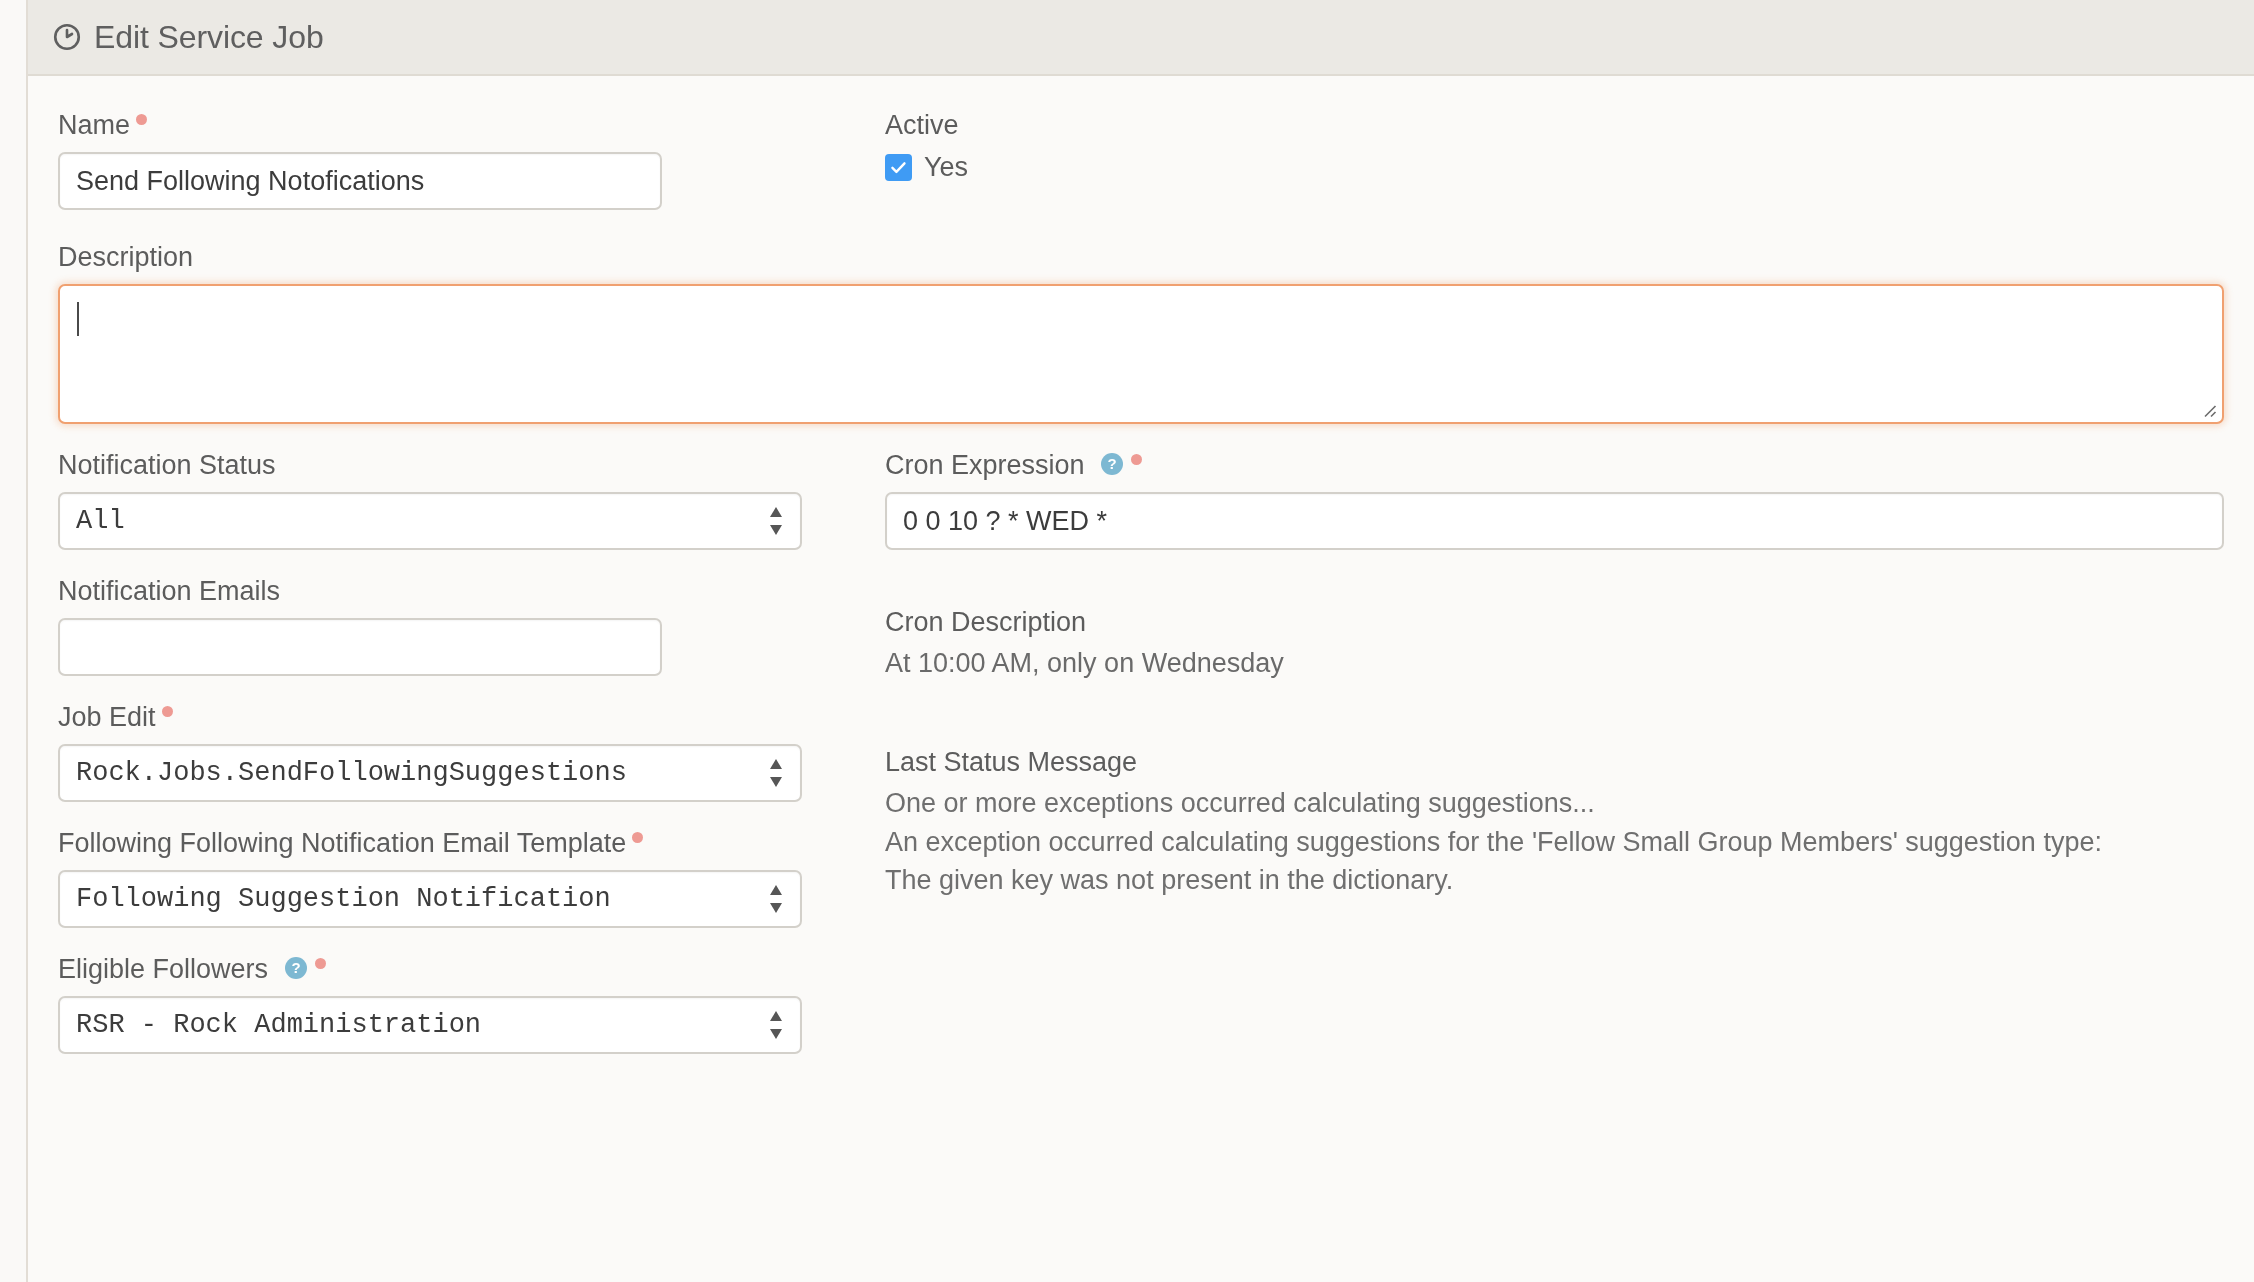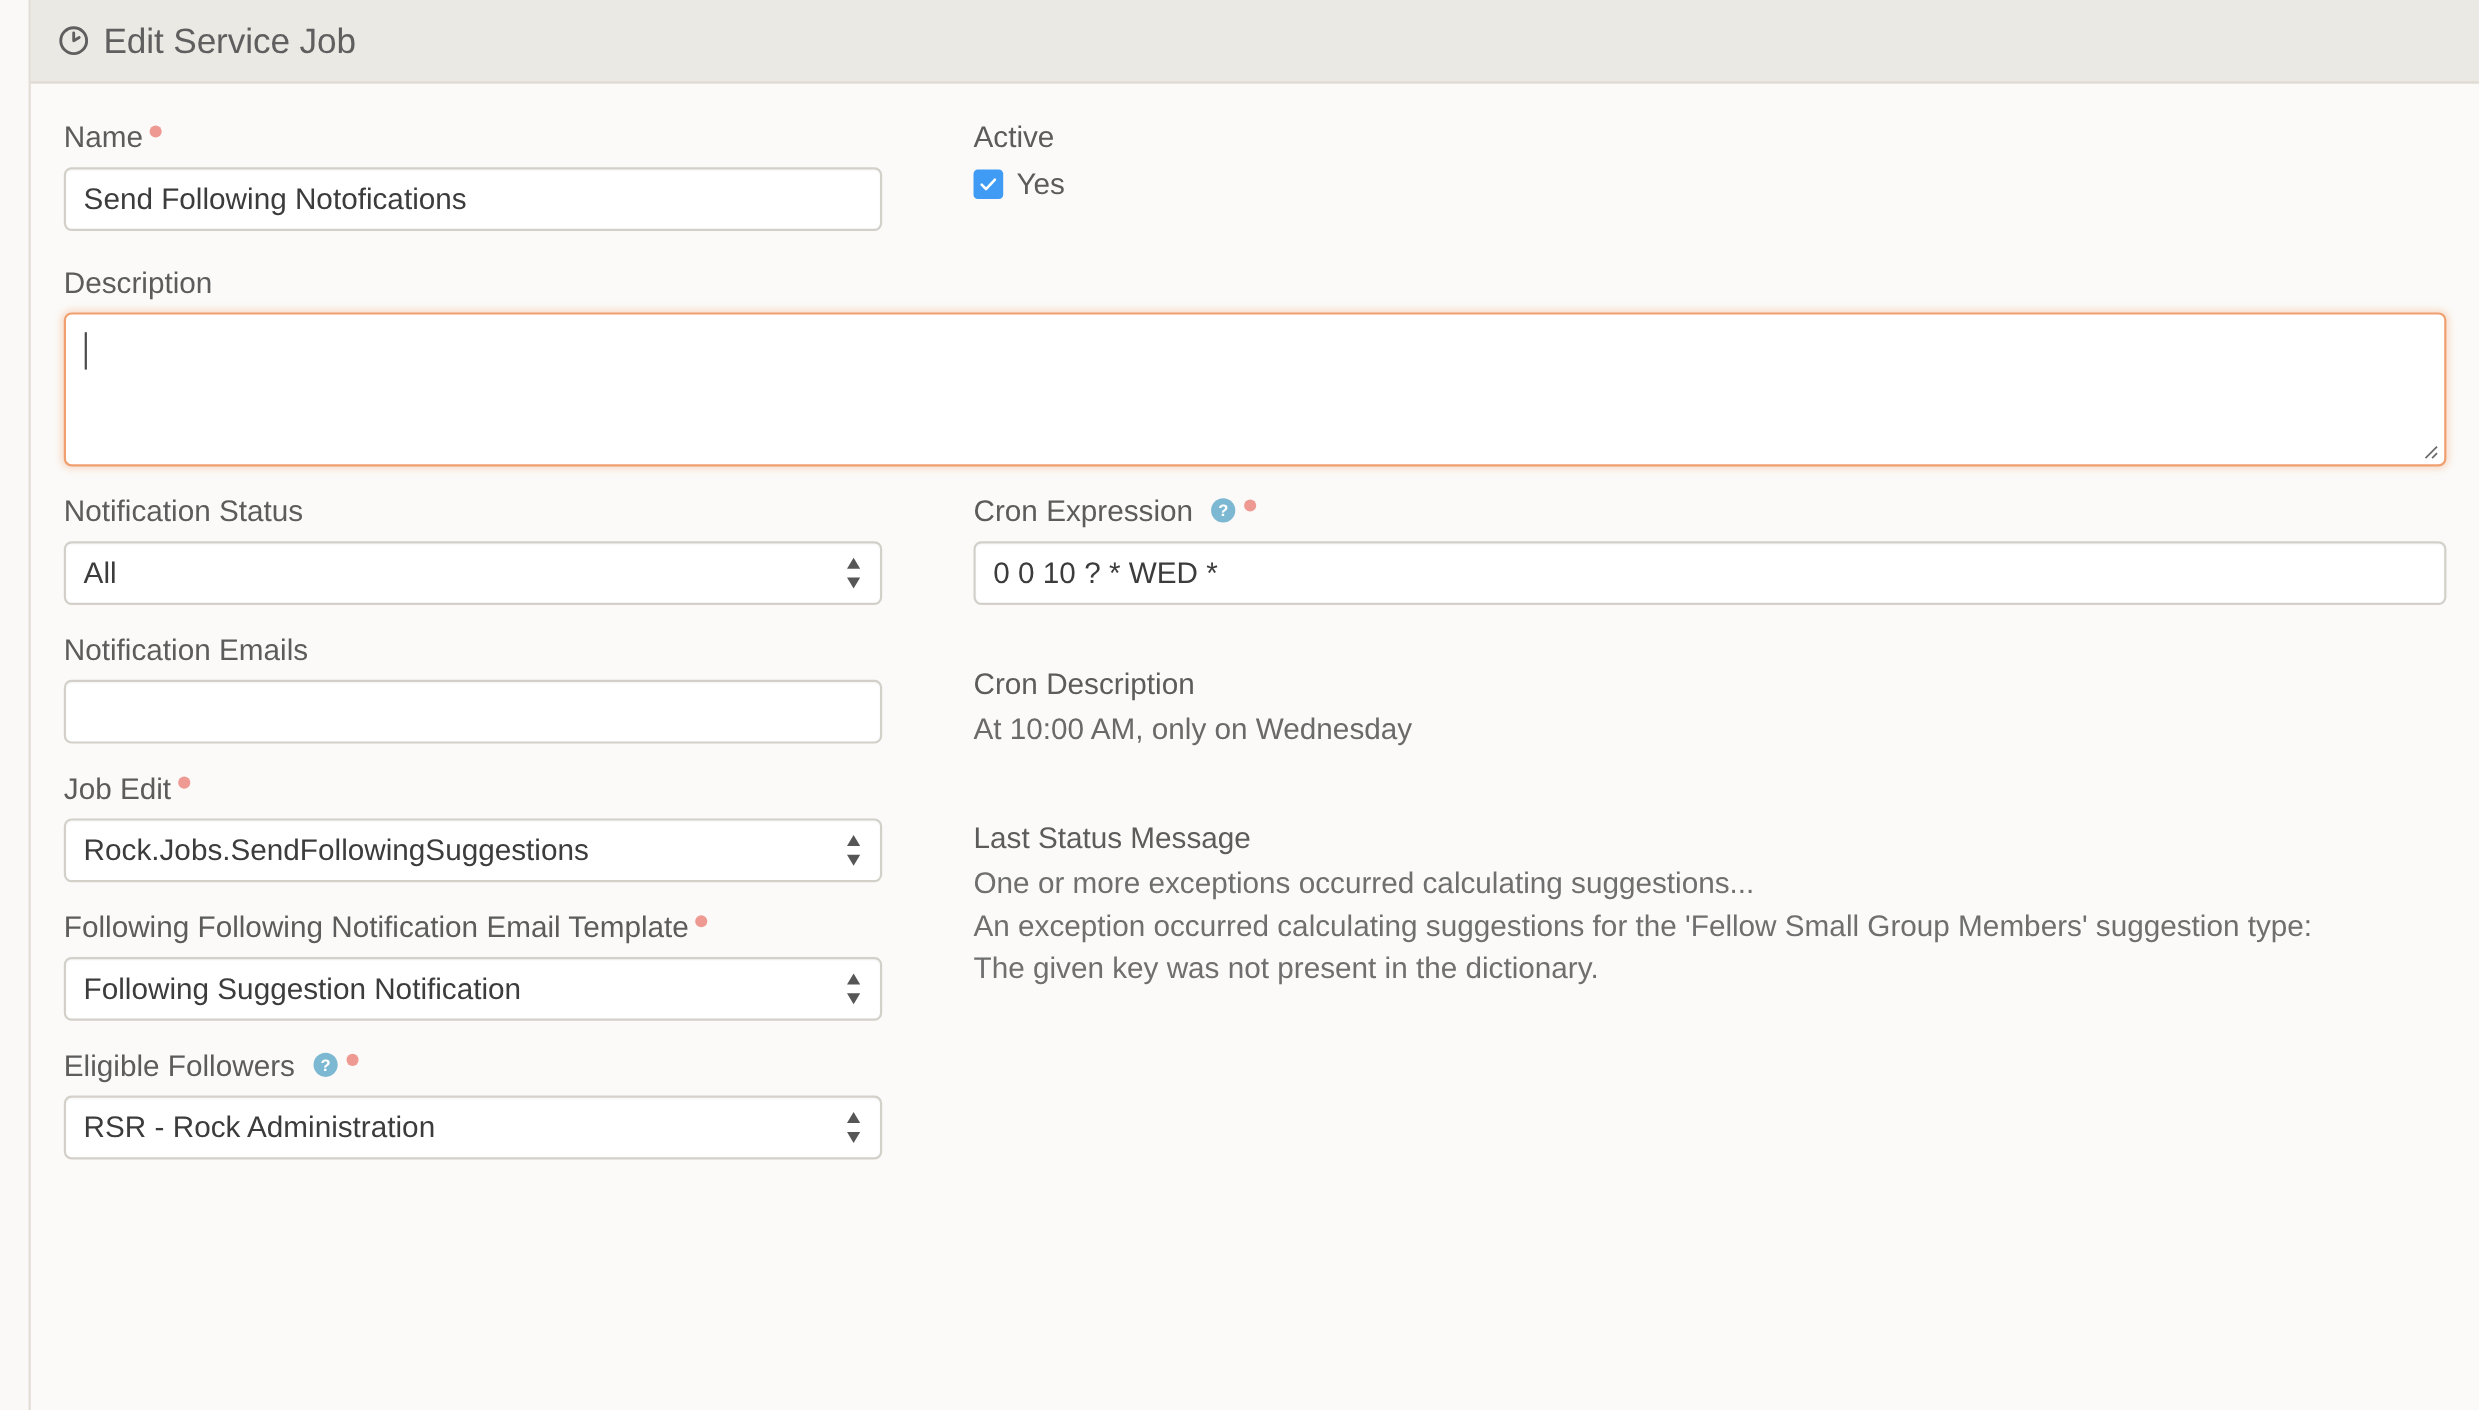--- a/index.html
+++ b/index.html
@@ -92,40 +92,41 @@
     width: 24px;
     height: 24px;
     vertical-align: -2px;
     margin-left: 8px;
     margin-right: 1px;
   }
 
   
   .text-input {
     display: block;
-    width: 744px;
+    width: 604px;
     height: 58px;
     box-sizing: border-box;
     padding: 0 16px;
     font-size: 27px;
     font-family: "Liberation Sans", sans-serif;
     color: #3c3c3c;
     background: #ffffff;
     border: 2px solid #d3d0ca;
     border-radius: 7px;
     outline: none;
     box-shadow: inset 0 1px 2px rgba(0,0,0,0.045);
   }
   .text-input.wide {
     width: 100%;
   }
 
   .select-wrap {
     position: relative;
     width: 744px;
+    font-family: Liberation Mono, monospace;
   }
   .select-box {
     width: 744px;
     height: 58px;
     box-sizing: border-box;
     padding: 0 46px 0 16px;
     font-size: 27px;
     color: #3c3c3c;
     background: #ffffff;
     border: 2px solid #d3d0ca;

